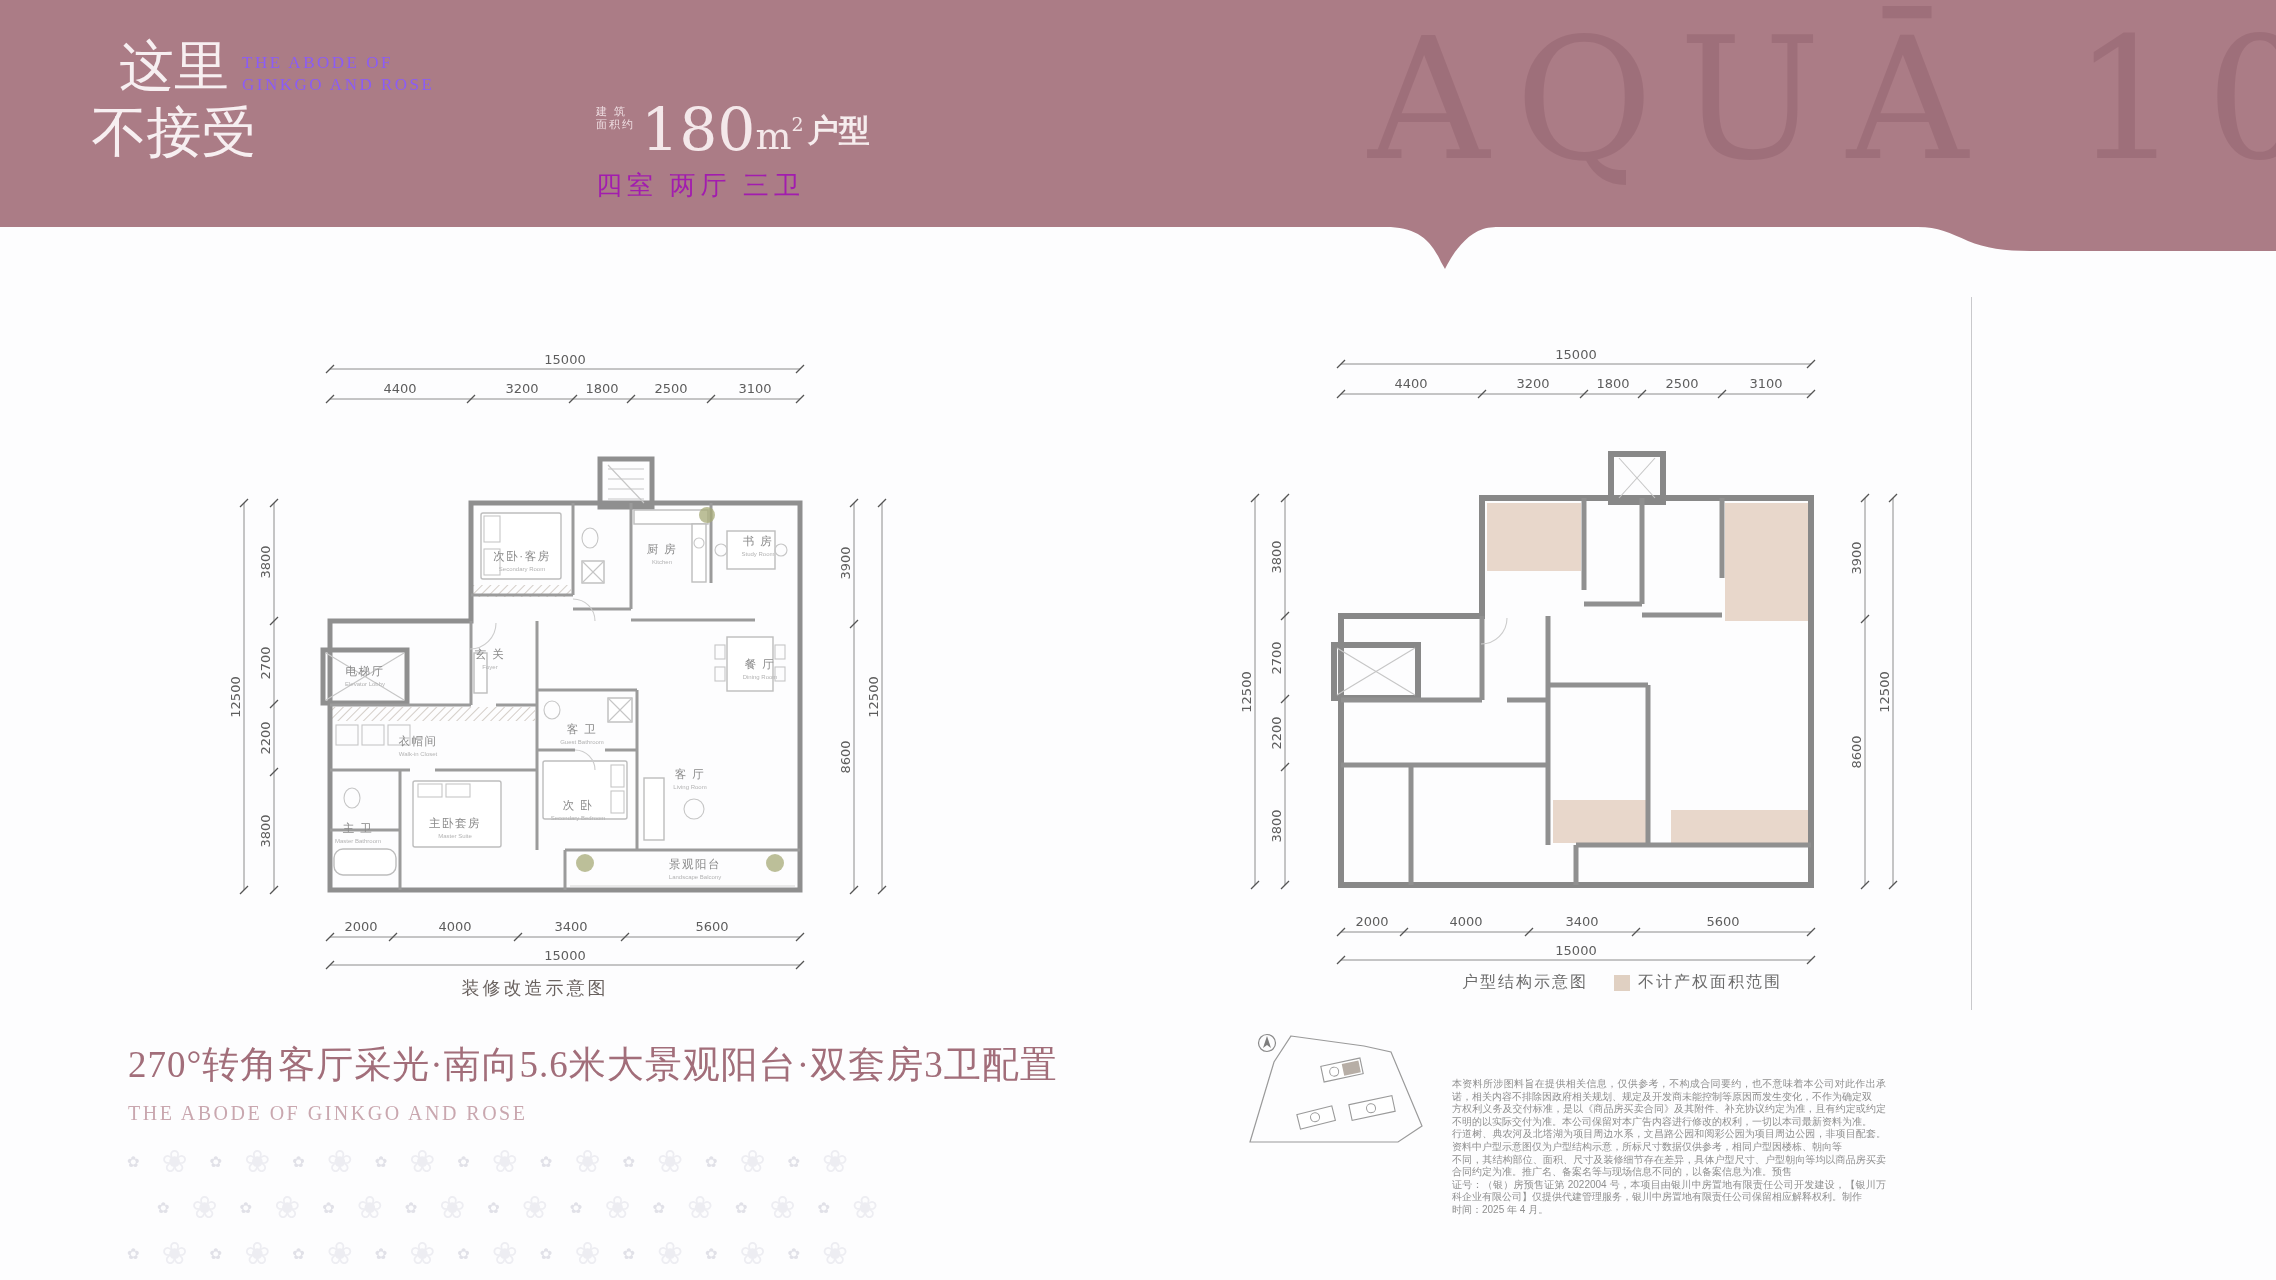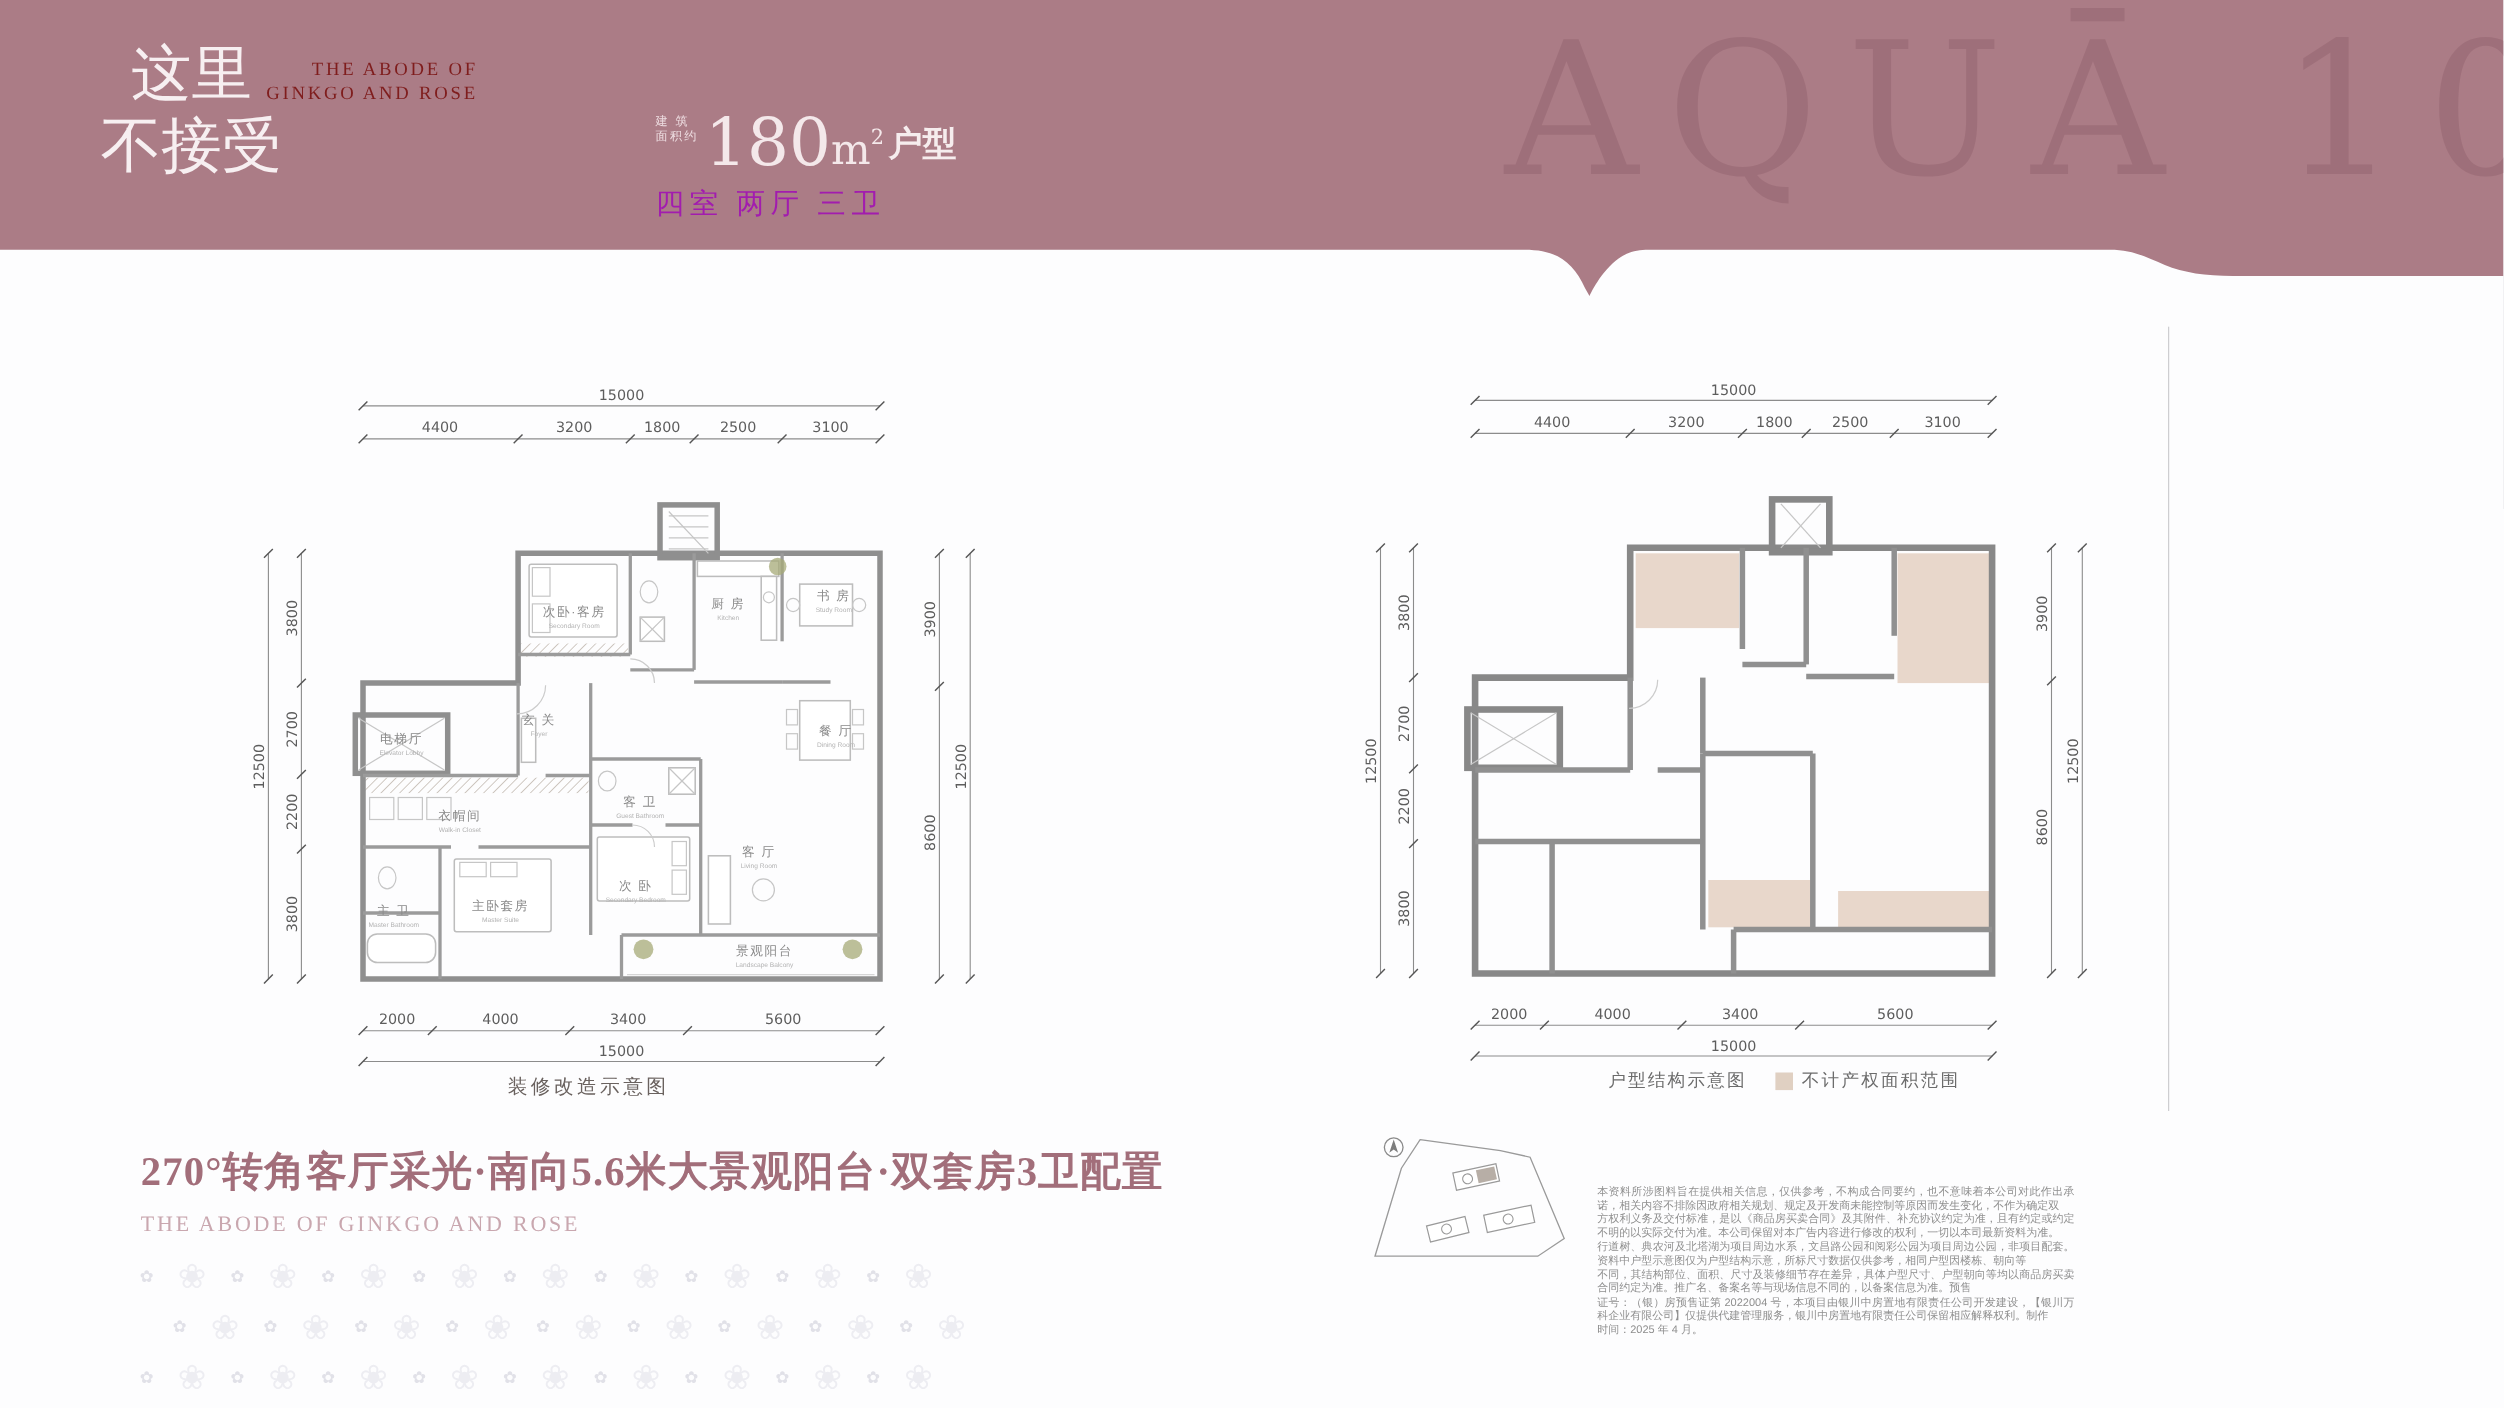--- a/index.html
+++ b/index.html
@@ -10,21 +10,21 @@
   .watermark{position:absolute;left:1368px;top:2px;font-family:"DejaVu Serif","Liberation Serif",serif;
              font-size:168px;letter-spacing:26px;color:#8d5d69;opacity:.40;white-space:nowrap;
              font-weight:400;}
   .slogan{position:absolute;left:84px;top:34px;width:180px;text-align:center;
           font-family:"Liberation Serif","DejaVu Serif",serif;font-size:55px;line-height:66px;
           color:#f7eff1;}
   .title-block{position:absolute;left:242px;top:38px;}
   .title-cn{font-family:"Liberation Serif","DejaVu Serif",serif;font-size:56px;font-weight:700;
             letter-spacing:3px;color:#f8f1f2;}
   .subtitle-en{margin-top:14px;font-family:"Liberation Serif","DejaVu Serif",serif;font-size:17px;
-               letter-spacing:2.5px;line-height:22px;color:#7f1d1d;text-align:right;}
+               letter-spacing:2.5px;line-height:22px;color:#8b5cf6;}
   .area-block{position:absolute;left:596px;top:104px;color:#f4e8ea;}
   .area-row{display:flex;align-items:flex-end;}
   .area-prefix{font-size:11px;line-height:13px;color:#eedde1;margin-right:6px;margin-bottom:25px;
                letter-spacing:2px;white-space:pre-line;}
   .area-value{font-family:"DejaVu Serif","Liberation Serif",serif;font-size:60px;line-height:52px;
               font-weight:400;}
   .area-unit{font-family:"DejaVu Serif",serif;font-size:38px;line-height:40px;}
   .area-sup{font-family:"DejaVu Serif",serif;font-size:19px;vertical-align:18px;}
   .area-suffix{font-family:"Liberation Serif",serif;font-size:31px;font-weight:700;margin-left:4px;
                margin-bottom:4px;color:#f6edee;}
@@ -46,21 +46,21 @@
   text.ren{font-size:6px;fill:#b3b3b3;text-anchor:middle;}
   .beige{fill:#e8d7cb;}
   .plantc{fill:#a5aa77;opacity:.75;}
   .caption{position:absolute;font-size:18px;color:#6a625f;letter-spacing:3px;}
   .legend-row{position:absolute;display:flex;align-items:center;font-size:16px;color:#6c6c6c;
               letter-spacing:2px;}
   .legend-box{width:16px;height:16px;background:#e0d0c2;margin:0 8px 0 26px;}
   .vdivider{position:absolute;width:1px;background:#c9c9cc;}
   
   .tagline{position:absolute;left:128px;top:1040px;}
-  .tagline-cn{font-family:"Liberation Serif","DejaVu Serif",serif;font-size:37px;font-weight:700;
+  .tagline-cn{font-family:"Liberation Serif","DejaVu Serif",serif;font-size:37px;font-weight:400;
               color:#a26e7a;letter-spacing:1px;}
   .tagline-en{margin-top:12px;font-family:"Liberation Serif",serif;font-size:20px;color:#c9a7af;
               letter-spacing:2.5px;}
   .flowers{position:absolute;left:116px;top:1138px;width:740px;}
   .flower-row{white-space:nowrap;height:46px;line-height:46px;}
   .flower-row.offset{padding-left:30px;}
   .fs{font-size:15px;color:#e1e1e8;margin:0 11px;vertical-align:middle;}
   .fl{font-size:31px;color:#ededf2;margin:0 11px;vertical-align:middle;}
   .siteplan{position:absolute;left:1246px;top:1026px;}
   .disclaimer{position:absolute;left:1452px;top:1078px;width:434px;font-size:10px;

